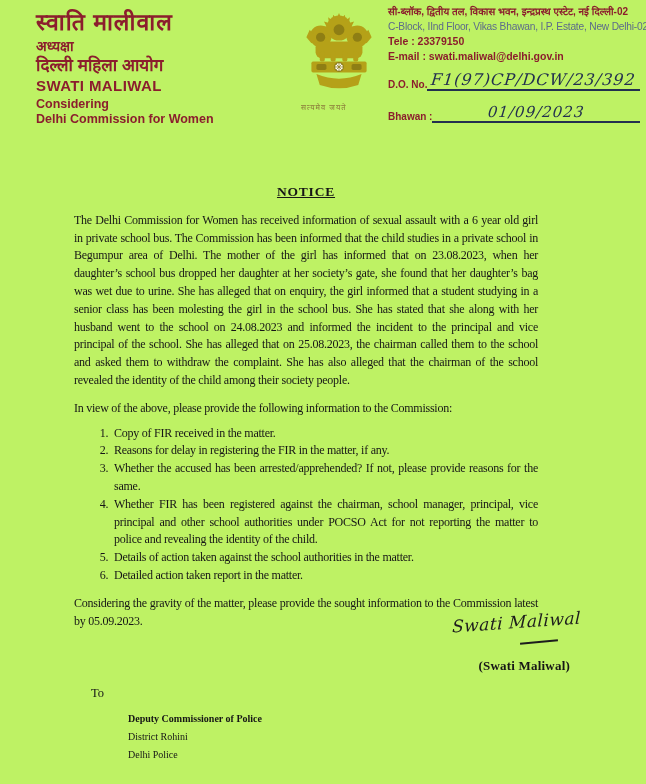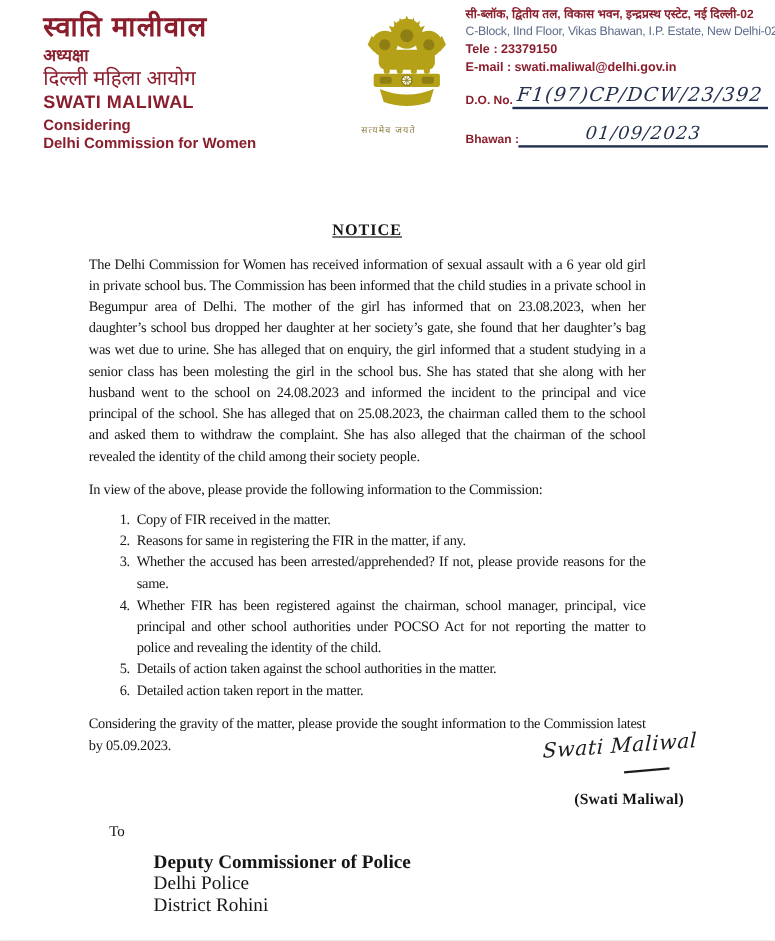--- a/index.html
+++ b/index.html
@@ -1,35 +1,35 @@
 <!DOCTYPE html>
 <html><head>
 <meta charset="utf-8">
 <style>
   html,body{margin:0;padding:0;background:#e8e8e8;}
   .page{
     position:relative;
     width:646px;height:784px;
-    background:#ffffff;
+    background:#bef264;
     font-family:"Liberation Serif", serif;
     color:#161616;
     overflow:hidden;
     margin:0 auto;
     box-shadow:0 0 4px rgba(0,0,0,.25);
   }
   
   .lh-left{
     position:absolute;left:36px;top:10px;
     color:#8b1e2d;
     font-family:"Liberation Sans", sans-serif;
     line-height:1.12;
   }
   .hi-name{font-size:23px;font-weight:700;letter-spacing:1px;}
   .hi-title{font-size:14px;font-weight:700;margin-top:3px;}
-  .hi-org{font-size:17px;font-weight:400;margin-top:2px;}
+  .hi-org{font-size:17px;font-weight:700;margin-top:2px;}
   .en-name{font-size:15px;font-weight:700;letter-spacing:.4px;margin-top:3px;}
   .en-title{font-size:12.5px;font-weight:700;margin-top:2px;}
   .en-org{font-size:12.5px;font-weight:700;margin-top:1px;}
   
   .emblem{position:absolute;left:301px;top:8px;width:80px;text-align:left;}
   .emblem .motto{
     font-size:7.5px;color:#8a7a3a;letter-spacing:1px;margin-top:-2px;
     font-family:"Liberation Sans", sans-serif;
   }
   
@@ -87,21 +87,21 @@
   .sig-flourish{
     position:absolute;left:520px;top:641px;width:38px;height:0;
     border-bottom:2px solid #1d1d1d;transform:rotate(-5deg);
   }
   .sig-printed{
     position:absolute;right:76px;top:658px;
     font-weight:700;font-size:13px;letter-spacing:.2px;
   }
   
   .to-label{position:absolute;left:91px;top:686px;font-size:12.5px;}
-  .addr-block{position:absolute;left:128px;top:710px;font-size:16px;line-height:18px;}
+  .addr-block{position:absolute;left:128px;top:710px;font-size:10px;line-height:18px;}
   .addr-block .bold{font-weight:700;}
 </style>
 </head>
 <body>
 
 <div class="page">
 
   <div class="lh-left">
     <div class="hi-name">स्वाति मालीवाल</div>
     <div class="hi-title">अध्यक्षा</div>
@@ -167,33 +167,33 @@
       <span class="hand-line"><span class="handwriting dated-value">01/09/2023</span></span>
     </div>
   </div>
 
   <main class="body">
     <div class="notice-heading">NOTICE</div>
     <p class="para">The Delhi Commission for Women has received information of sexual assault with a 6 year old girl in private school bus. The Commission has been informed that the child studies in a private school in Begumpur area of Delhi. The mother of the girl has informed that on 23.08.2023, when her daughter’s school bus dropped her daughter at her society’s gate, she found that her daughter’s bag was wet due to urine. She has alleged that on enquiry, the girl informed that a student studying in a senior class has been molesting the girl in the school bus. She has stated that she along with her husband went to the school on 24.08.2023 and informed the incident to the principal and vice principal of the school. She has alleged that on 25.08.2023, the chairman called them to the school and asked them to withdraw the complaint. She has also alleged that the chairman of the school revealed the identity of the child among their society people.</p>
     <p class="para lead-in">In view of the above, please provide the following information to the Commission:</p>
     <ol class="demands">
       <li>Copy of FIR received in the matter.</li>
-      <li>Reasons for same in registering the FIR in the matter, if any.</li>
+      <li>Reasons for delay in registering the FIR in the matter, if any.</li>
       <li>Whether the accused has been arrested/apprehended? If not, please provide reasons for the same.</li>
       <li>Whether FIR has been registered against the chairman, school manager, principal, vice principal and other school authorities under POCSO Act for not reporting the matter to police and revealing the identity of the child.</li>
       <li>Details of action taken against the school authorities in the matter.</li>
       <li>Detailed action taken report in the matter.</li>
     </ol>
     <p class="para closing">Considering the gravity of the matter, please provide the sought information to the Commission latest by 05.09.2023.</p>
   </main>
 
   <div class="sig-hand">Swati Maliwal</div>
   <div class="sig-flourish"></div>
   <div class="sig-printed">(Swati Maliwal)</div>
 
   <div class="to-label">To</div>
   <div class="addr-block">
     <div class="bold">Deputy Commissioner of Police</div>
+    <div>District Rohini</div>
     <div>Delhi Police</div>
-    <div>District Rohini</div>
   </div>
 
 </div>
 
 </body></html>

